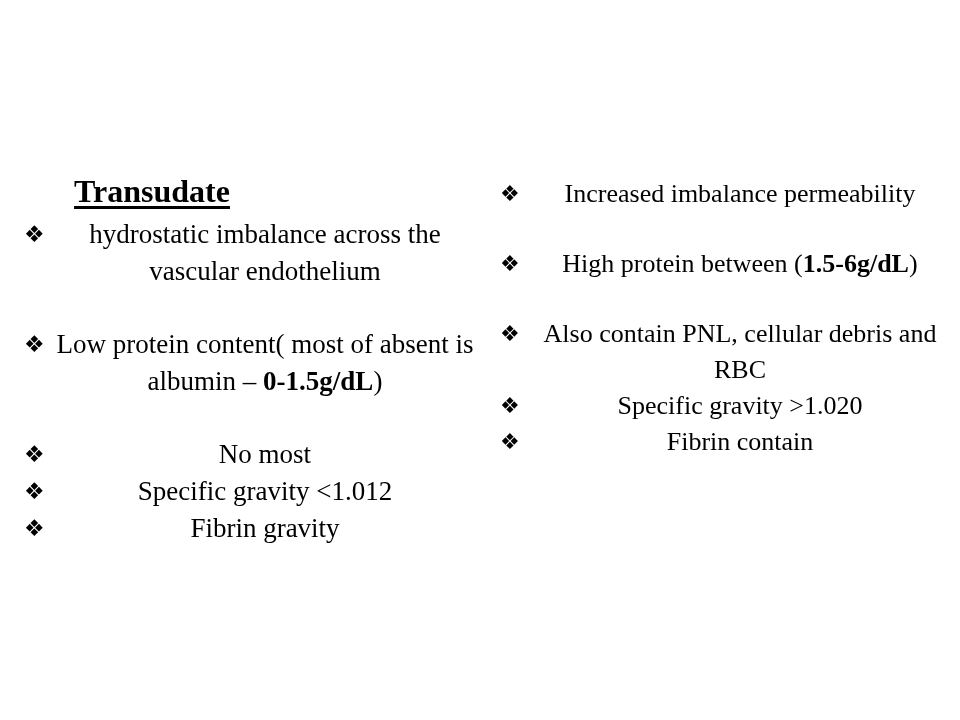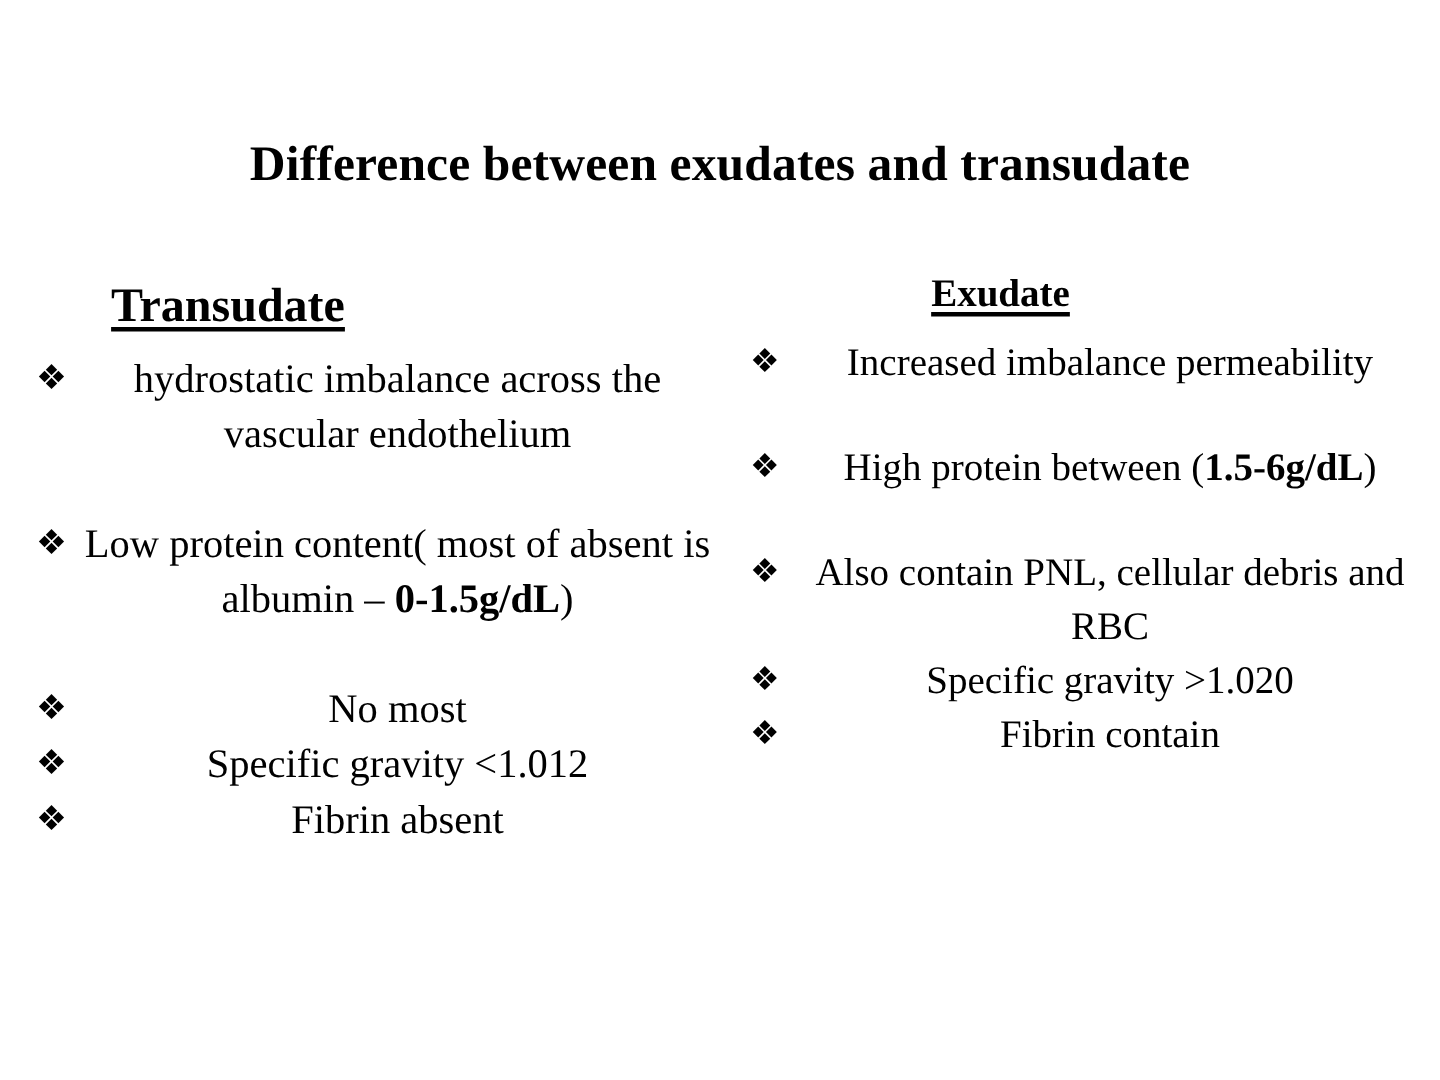--- a/index.html
+++ b/index.html
@@ -50,21 +50,21 @@
   }
   .col-right {
     left: 500px;
     top: 168px;
     width: 452px;
   }
 
   .col-heading {
     text-align: center;
     font-weight: bold;
-    margin: 12px;
+    margin: 0;
     padding: 0;
   }
   .col-heading .underlined {
     text-decoration: underline;
     text-underline-offset: 4px;
     text-decoration-thickness: 3px;
   }
   .col-left .col-heading {
     font-size: 32px;
     line-height: 38px;
@@ -126,21 +126,20 @@
   }
   .col-right ul.bullets {
     margin-top: 8px;
   }
 </style>
 </head>
 <body>
 
 <div class="slide">
 
-  <h1 class="slide-title">Difference between exudates and transudate</h1>
 
   <div class="col col-left">
     <div class="col-heading"><span class="underlined">Transudate</span></div>
     <ul class="bullets">
         <li>
           <span class="bullet-mark">❖</span>
           <span class="bullet-text"><span>hydrostatic imbalance across the vascular endothelium</span></span>
         </li>
         <li class="gap-before">
           <span class="bullet-mark">❖</span>
@@ -149,27 +148,26 @@
         <li class="gap-before">
           <span class="bullet-mark">❖</span>
           <span class="bullet-text"><span>No most</span></span>
         </li>
         <li>
           <span class="bullet-mark">❖</span>
           <span class="bullet-text"><span>Specific gravity &lt;1.012</span></span>
         </li>
         <li>
           <span class="bullet-mark">❖</span>
-          <span class="bullet-text"><span>Fibrin absent</span></span>
+          <span class="bullet-text"><span>Fibrin gravity</span></span>
         </li>
       </ul>
   </div>
 
   <div class="col col-right">
-    <div class="col-heading"><span class="underlined">Exudate</span></div>
     <ul class="bullets">
         <li>
           <span class="bullet-mark">❖</span>
           <span class="bullet-text"><span>Increased imbalance permeability</span></span>
         </li>
         <li class="gap-before">
           <span class="bullet-mark">❖</span>
           <span class="bullet-text"><span>High protein between (</span><span class="b">1.5-6g/dL</span><span>)</span></span>
         </li>
         <li class="gap-before">

